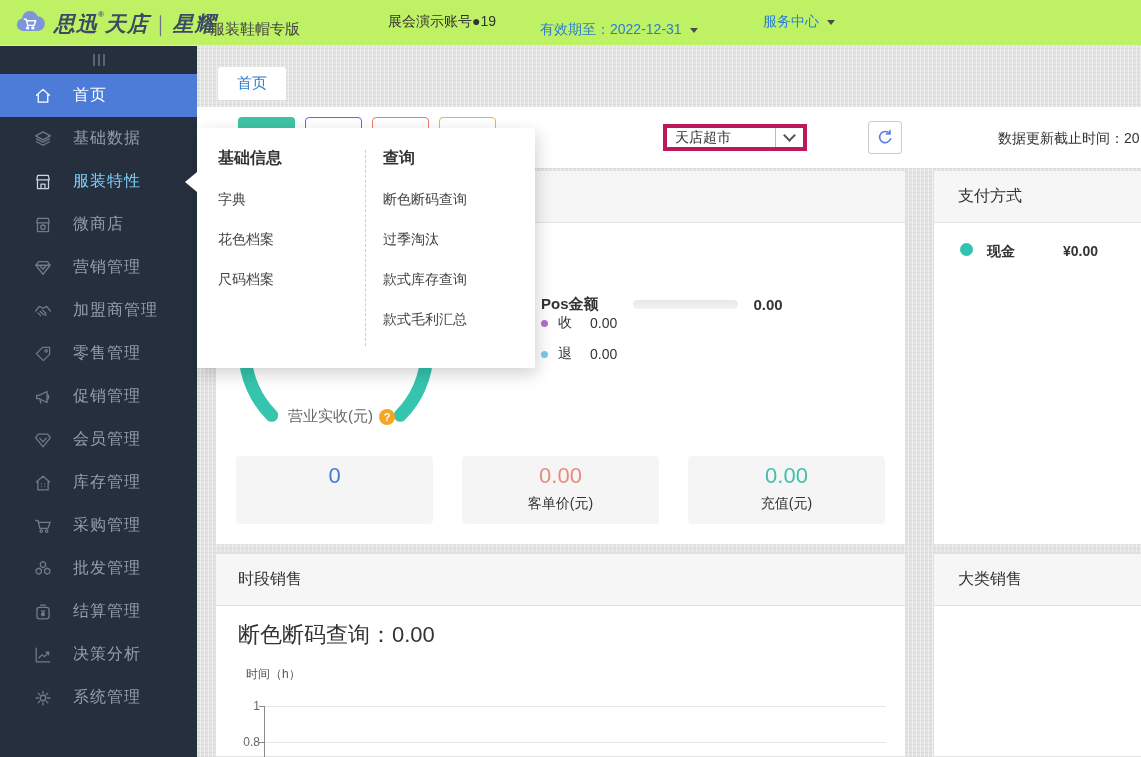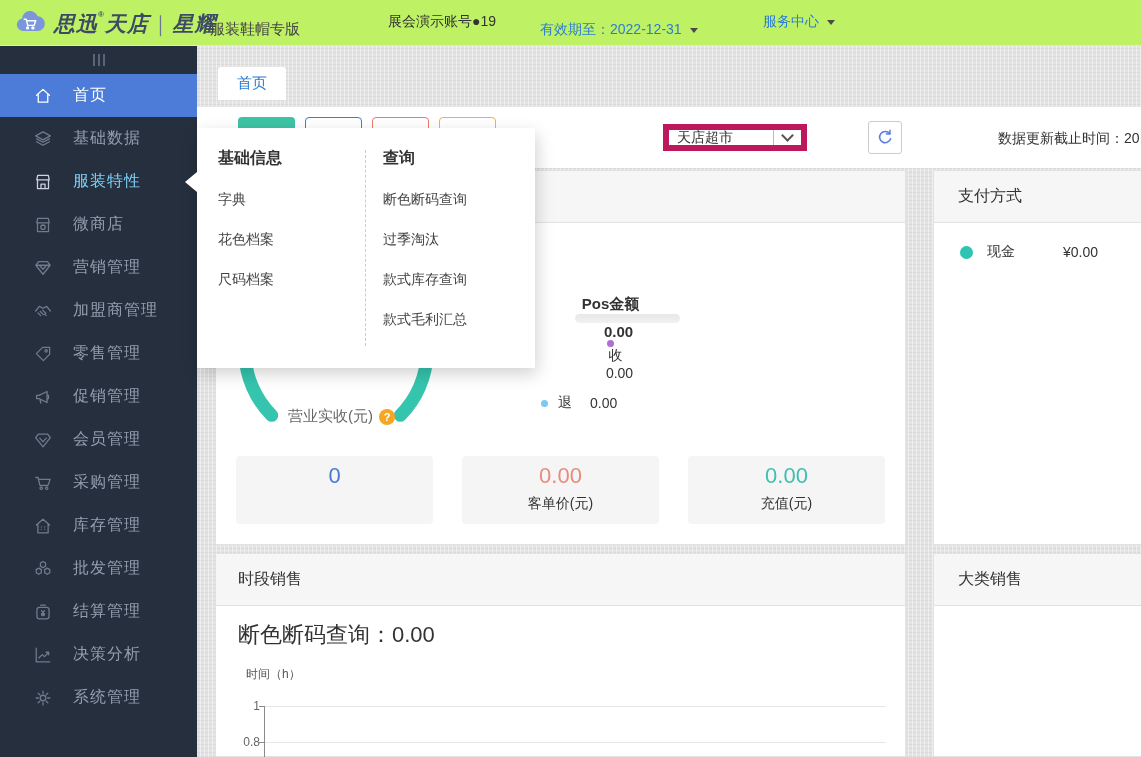--- a/index.html
+++ b/index.html
@@ -34,60 +34,60 @@
   .side-item.active{background:#4d7cd8;}
   .side-item.active .s-icon{color:#fff;}
   .side-item.active .s-label{color:#fff;}
   .side-item.hl .s-icon{color:#cdd4de;}
   .side-item.hl .s-label{color:#7dd3fc;}
   
   .tab{position:absolute;left:218px;top:67px;width:68px;height:33px;background:#fff;color:#2b7cd3;font-size:15px;display:flex;align-items:center;justify-content:center;border-radius:3px 3px 0 0;z-index:5;cursor:pointer;}
   .toolbar{position:absolute;left:197px;top:107px;width:944px;height:61px;background:#fff;z-index:4;}
   .qbtns{position:absolute;left:41px;top:10px;display:flex;gap:10px;}
   .qbtn{width:57px;height:28px;border-radius:4px;background:#fff;box-sizing:border-box;cursor:pointer;}
-  .store-sel{position:absolute;left:466px;top:17px;width:144px;height:27px;border:6px solid #be185d;background:#fff;box-sizing:border-box;display:flex;align-items:center;cursor:pointer;}
+  .store-sel{position:absolute;left:466px;top:17px;width:144px;height:27px;border:4px solid #be185d;background:#fff;box-sizing:border-box;display:flex;align-items:center;cursor:pointer;}
   .store-sel .val{flex:1;padding-left:8px;font-size:14px;color:#333;}
   .store-sel .chevbox{width:27px;height:100%;border-left:1px solid #b9b9b9;display:flex;align-items:center;justify-content:center;}
   .chev{width:7px;height:7px;border-right:2px solid #555;border-bottom:2px solid #555;transform:rotate(45deg);margin-top:-4px;}
   .refresh{position:absolute;left:671px;top:14px;width:34px;height:33px;border:1px solid #ccc;border-radius:3px;background:#fff;display:flex;align-items:center;justify-content:center;cursor:pointer;box-sizing:border-box;}
   .upd{position:absolute;left:801px;top:23px;font-size:14px;color:#333;white-space:nowrap;}
   
   .card{position:absolute;background:#fff;border:1px solid #e2e2e2;box-sizing:border-box;}
   .card-hd{height:52px;background:#f6f6f6;border-bottom:1px solid #e2e2e2;display:flex;align-items:center;padding-left:22px;font-size:16px;color:#333;box-sizing:border-box;}
   .card-hd.r{padding-left:24px;}
   #card-overview{left:215px;top:170px;width:691px;height:375px;}
   #card-hourly{left:215px;top:553px;width:691px;height:204px;}
   #card-payment{left:933px;top:170px;width:240px;height:375px;}
   #card-category{left:933px;top:553px;width:240px;height:204px;}
   
   .gauge-svg{position:absolute;left:20px;top:65px;}
   .gauge-cap{position:absolute;left:72px;top:192px;display:flex;align-items:center;font-size:15px;color:#666;margin-top:44px;}
   .help{width:16px;height:16px;border-radius:50%;background:#f5a623;color:#fff;font-size:11px;font-weight:bold;display:flex;align-items:center;justify-content:center;margin-left:6px;cursor:pointer;}
   .pos-block{position:absolute;left:325px;top:124px;}
   .pos-row{display:flex;align-items:center;margin-top:13px;}
-  .pos-row:first-child{margin-top:0;flex-direction:column;}
+  .pos-row:first-child{margin-top:0;}
   .pos-title{font-size:15px;font-weight:bold;color:#333;}
   .pos-bar{width:105px;height:9px;border-radius:5px;background:linear-gradient(#e7e7e7,#f2f2f2);margin-left:34px;}
   .pos-val{font-size:15px;font-weight:bold;color:#333;margin-left:16px;}
   .dot{width:7px;height:7px;border-radius:50%;flex:none;}
   .pr-label{font-size:14px;color:#333;margin-left:10px;}
   .pr-val{font-size:14px;color:#333;margin-left:18px;}
   .stats{position:absolute;left:20px;top:285px;display:flex;gap:29px;}
   .stat{width:197px;height:68px;background:#f5f5f5;border-radius:4px;text-align:center;}
   .stat .v{font-size:22px;margin-top:7px;}
   .stat .l{font-size:14px;color:#333;margin-top:6px;}
   
   .total-line{position:absolute;left:22px;top:66px;font-size:22px;color:#333;}
   .axis-unit{position:absolute;left:22px;top:112px;font-size:12px;color:#555;padding-left:8px;}
   .ytick{position:absolute;width:24px;text-align:right;font-size:12px;color:#666;}
   .gline{position:absolute;left:48px;width:622px;height:1px;background:#e6e6e6;}
   .yaxis{position:absolute;left:48px;top:152px;width:1px;height:52px;background:#8a8a8a;}
   .tick{position:absolute;left:43px;width:5px;height:1px;background:#8a8a8a;}
   
-  .pay-row{position:absolute;left:26px;top:72px;display:flex;align-items:center;}
+  .pay-row{position:absolute;left:26px;top:72px;display:flex;align-items:flex-start;font-weight:bold;}
   .pay-dot{width:13px;height:13px;border-radius:50%;flex:none;}
   .pay-name{font-size:14px;color:#333;margin-left:14px;}
   .pay-val{font-size:14px;color:#333;margin-left:48px;}
   
   .flyout{position:absolute;left:197px;top:128px;width:338px;height:240px;background:#fff;box-shadow:2px 6px 16px rgba(0,0,0,.18);z-index:25;}
   .fly-arrow{position:absolute;left:-12px;top:44px;width:0;height:0;border-top:10px solid transparent;border-bottom:10px solid transparent;border-right:12px solid #fff;}
   .fly-div{position:absolute;left:168px;top:22px;height:196px;border-left:1px dashed #ccc;}
   .fly-col{position:absolute;top:0;}
   .fly-col.c1{left:21px;}
   .fly-col.c2{left:186px;}
@@ -194,34 +194,34 @@
         <span class="s-icon">
           <svg viewBox="0 0 24 24" fill="none" stroke="currentColor" stroke-width="1.4" stroke-linecap="round" stroke-linejoin="round">
             <path d="M7 5.5 H17 L20 9.5 12 19.4 4 9.5 Z M8.5 10 12 14 15.5 10"></path>
           </svg>
         </span>
         <span class="s-label">会员管理</span>
       </div>
       <div class="side-item">
         <span class="s-icon">
           <svg viewBox="0 0 24 24" fill="none" stroke="currentColor" stroke-width="1.4" stroke-linecap="round" stroke-linejoin="round">
+            <path d="M4.8 11 12 4.6 19.2 11 M6.4 9.8 V19.4 H17.6 V9.8 M10.2 13 h0.01 M10.2 15.6 h0.01 M13.8 13 h0.01 M13.8 15.6 h0.01"></path>
+          </svg>
+        </span>
+        <span class="s-label">库存管理</span>
+      </div>
+      <div class="side-item">
+        <span class="s-icon">
+          <svg viewBox="0 0 24 24" fill="none" stroke="currentColor" stroke-width="1.4" stroke-linecap="round" stroke-linejoin="round">
             <path d="M4.2 6 h2.4 l2 8.6 h8.8 l2.4 -6.6 H7.6"></path>
             <circle cx="10" cy="17.6" r="1.3"></circle>
             <circle cx="16" cy="17.6" r="1.3"></circle>
           </svg>
         </span>
         <span class="s-label">采购管理</span>
-      </div>
-      <div class="side-item">
-        <span class="s-icon">
-          <svg viewBox="0 0 24 24" fill="none" stroke="currentColor" stroke-width="1.4" stroke-linecap="round" stroke-linejoin="round">
-            <path d="M4.8 11 12 4.6 19.2 11 M6.4 9.8 V19.4 H17.6 V9.8 M10.2 13 h0.01 M10.2 15.6 h0.01 M13.8 13 h0.01 M13.8 15.6 h0.01"></path>
-          </svg>
-        </span>
-        <span class="s-label">库存管理</span>
       </div>
       <div class="side-item">
         <span class="s-icon">
           <svg viewBox="0 0 24 24" fill="none" stroke="currentColor" stroke-width="1.4" stroke-linecap="round" stroke-linejoin="round">
             <path d="M12 3.8 14.8 5.5 V8.9 L12 10.6 9.2 8.9 V5.5 Z M7.4 11 10.2 12.7 V16.1 L7.4 17.8 4.6 16.1 V12.7 Z M16.6 11 19.4 12.7 V16.1 L16.6 17.8 13.8 16.1 V12.7 Z"></path>
           </svg>
         </span>
         <span class="s-label">批发管理</span>
       </div>
       <div class="side-item">

